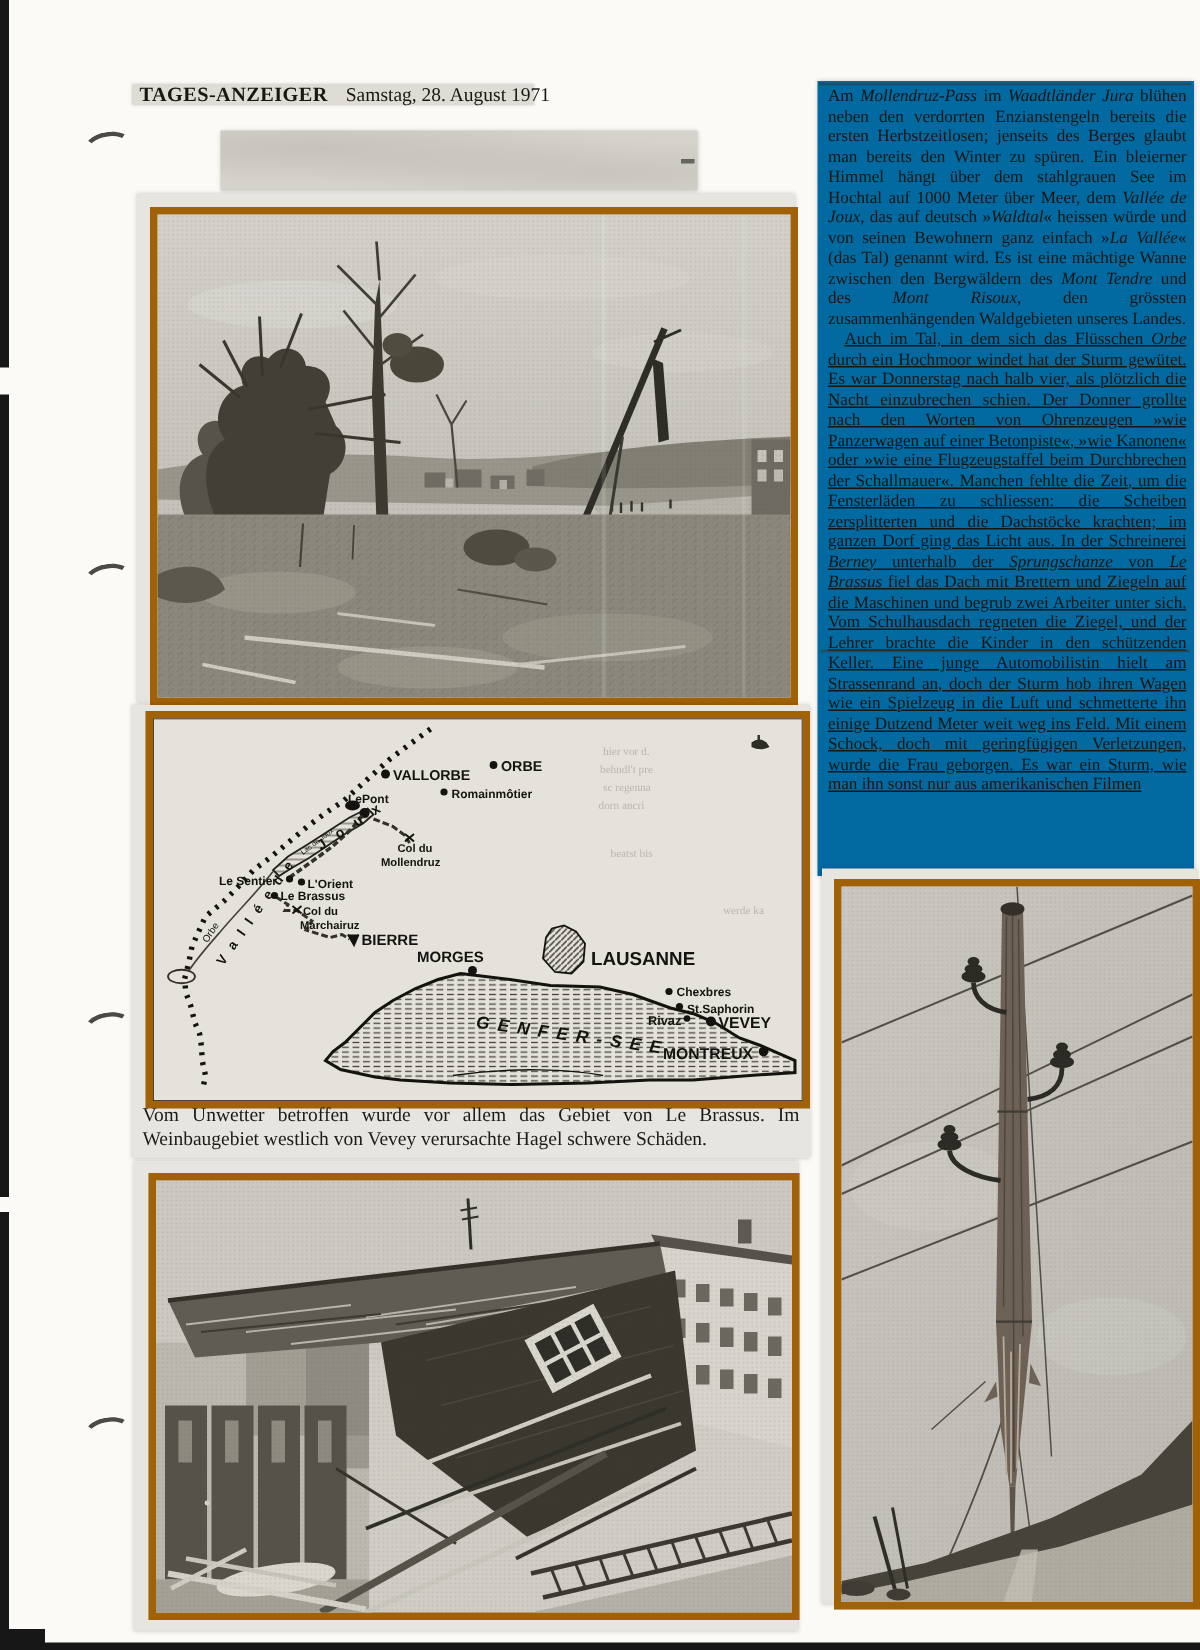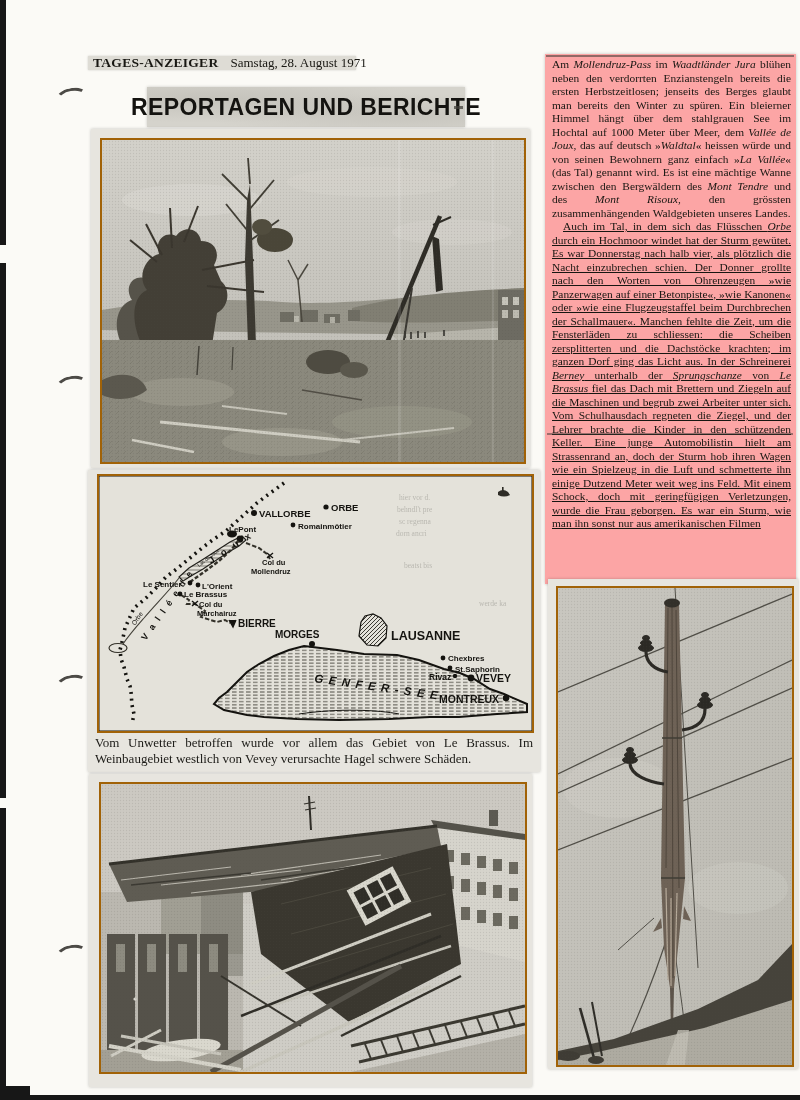--- a/index.html
+++ b/index.html
@@ -3,37 +3,37 @@
 <meta charset="utf-8">
 <style>
   html,body{margin:0;padding:0;background:#d9d9d6;}
   #page{position:relative;width:800px;height:1100px;background:#fbfaf6;overflow:hidden;
         font-family:"Liberation Serif",serif;color:#181712;}
   .abs{position:absolute;}
   .strip{position:absolute;background:#171717;}
   .punch{position:absolute;width:26px;height:14px;border:3px solid transparent;
          border-top:3px solid #4c4a46;border-radius:50%;transform:rotate(-10deg);}
   .clip{position:absolute;background:#e7e5df;box-shadow:0 0 3px rgba(0,0,0,.22);}
-  .photo-frame{position:absolute;border:2px solid #a16207;background:#cfcdc6;line-height:0;}
+  .photo-frame{position:absolute;border:5px solid #a16207;background:#cfcdc6;line-height:0;}
   #header-strip{left:88px;top:56px;width:268px;height:14px;background:#dedcd5;
         display:flex;align-items:center;gap:12px;padding-left:5px;box-sizing:border-box;
         box-shadow:0 0 2px rgba(0,0,0,.18);}
   #masthead{font-weight:bold;font-size:13.5px;letter-spacing:.3px;white-space:nowrap;}
   #issue-date{font-size:13px;white-space:nowrap;text-align:right;}
   #title-strip{left:147px;top:87px;width:318px;height:40px;background:#d5d3cc;
         display:flex;align-items:center;justify-content:center;
         box-shadow:0 0 3px rgba(0,0,0,.2);
         background-image:radial-gradient(ellipse at 20% 30%,rgba(120,118,110,.18),transparent 60%),
                          radial-gradient(ellipse at 80% 70%,rgba(120,118,110,.15),transparent 55%);}
   #section-title{font-family:"Liberation Sans",sans-serif;font-weight:bold;font-size:23px;
         letter-spacing:.4px;color:#141310;white-space:nowrap;}
   .title-dash{position:absolute;right:2px;top:19px;width:9px;height:3px;background:#43413c;opacity:.75;}
   #map-caption{left:95px;top:735px;width:438px;font-size:13px;
         line-height:15.5px;text-align:justify;color:#1c1b17;}
-  #article-clip{left:545px;top:54px;width:251px;height:530px;background:#fca5a5;}
+  #article-clip{left:545px;top:54px;width:251px;height:530px;background:#0369a1;}
   #article{position:absolute;left:7px;top:4px;width:239px;height:522px;overflow:hidden;
         font-size:11.4px;line-height:13.5px;text-align:justify;color:#171611;}
   #article p{margin:0;}
   #article p.indent{text-indent:11px;text-decoration:underline;}
   .artifact-line{position:absolute;background:#3a3833;}
   svg text{font-family:"Liberation Sans",sans-serif;fill:#14130f;}
   .serif-t{font-family:"Liberation Serif",serif !important;}
 </style>
 </head>
 <body>
@@ -50,21 +50,20 @@
   <div class="punch" style="left:56px;top:376px;"></div>
   <div class="punch" style="left:56px;top:675px;"></div>
   <div class="punch" style="left:56px;top:945px;"></div>
 
   <div id="header-strip" class="abs">
     <span id="masthead">TAGES-ANZEIGER</span>
     <span id="issue-date">Samstag, 28. August 1971</span>
   </div>
 
   <div id="title-strip" class="abs">
-    <span id="section-title">REPORTAGEN UND BERICHTE</span>
     <span class="title-dash"></span>
   </div>
 
   <div class="clip" style="left:91px;top:129px;width:439px;height:339px;"></div>
   <div class="photo-frame" style="left:100px;top:138px;">
     <svg width="422" height="322" viewBox="0 0 422 322">
       <defs>
         <linearGradient id="sky1" x1="0" y1="0" x2="0" y2="1">
           <stop offset="0" stop-color="#d3d1ca"></stop>
             <stop offset="1" stop-color="#c2c0b9"></stop>

